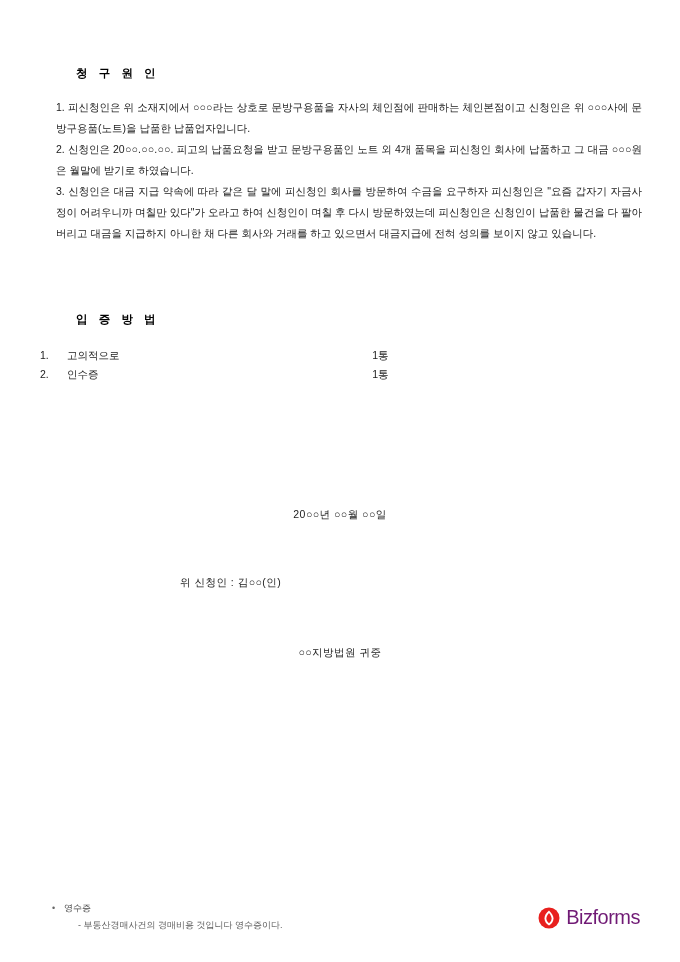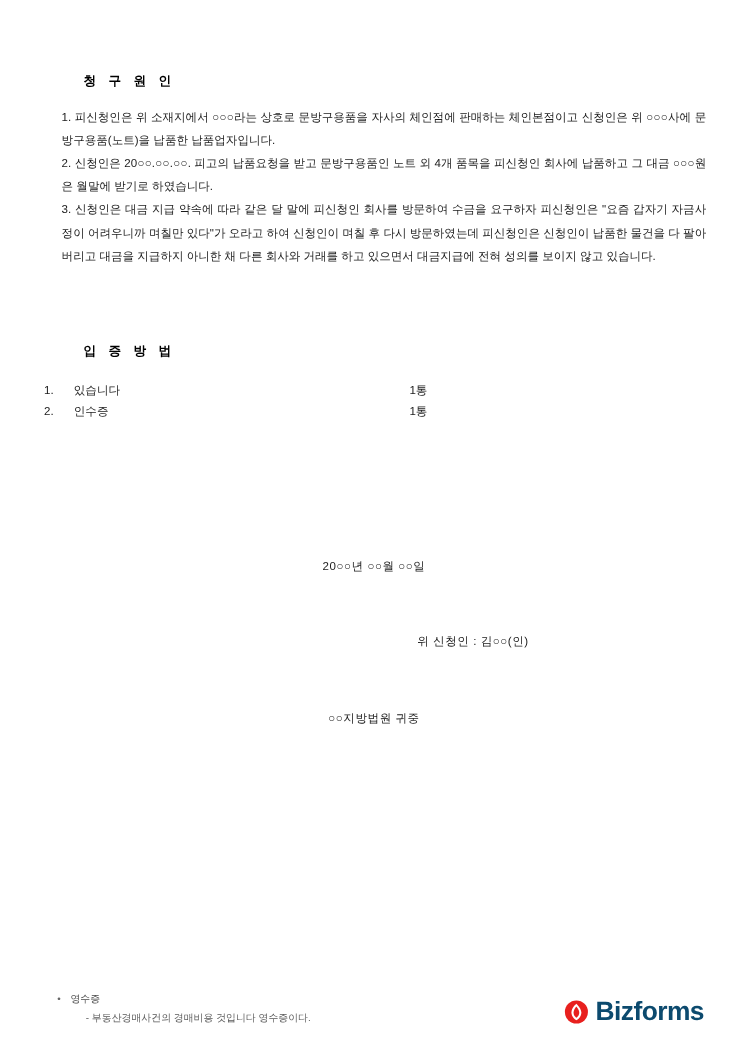--- a/index.html
+++ b/index.html
@@ -77,21 +77,21 @@
     letter-spacing: 0.5px;
   }
   #date-line { top: 508px; }
   #court-line { top: 646px; }
 
   #applicant-line {
     position: absolute;
     left: 0;
     top: 576px;
     width: 680px;
-    text-align: center;
+    text-align: left;
     padding-left: 180px;
     box-sizing: border-box;
     font-size: 10.5px;
     letter-spacing: 0.5px;
     color: #1a1a1a;
   }
 
   .footnotes {
     position: absolute;
     left: 52px;
@@ -123,23 +123,23 @@
     display: flex;
     align-items: center;
     gap: 6px;
   }
   .logo-mark {
     width: 22px;
     height: 22px;
     position: relative;
   }
   .logo-text {
-    font-size: 24px;
-    font-weight: bold;
-    color: #0c4a6e;
+    font-size: 20px;
+    font-weight: normal;
+    color: #701a75;
     letter-spacing: -0.5px;
     font-family: "Liberation Sans", sans-serif;
   }
 </style>
 </head>
 <body>
 
 <div class="page">
 
   <div class="section-heading" id="heading-cause">청 구 원 인</div>
@@ -149,21 +149,21 @@
     <p class="para">2. 신청인은 20○○.○○.○○. 피고의 납품요청을 받고 문방구용품인 노트 외 4개 품목을 피신청인 회사에 납품하고 그 대금 ○○○원은 월말에 받기로 하였습니다.</p>
     <p class="para">3. 신청인은 대금 지급 약속에 따라 같은 달 말에 피신청인 회사를 방문하여 수금을 요구하자 피신청인은 "요즘 갑자기 자금사정이 어려우니까 며칠만 있다"가 오라고 하여 신청인이 며칠 후 다시 방문하였는데 피신청인은 신청인이 납품한 물건을 다 팔아 버리고 대금을 지급하지 아니한 채 다른 회사와 거래를 하고 있으면서 대금지급에 전혀 성의를 보이지 않고 있습니다.</p>
   </div>
 
   <div class="section-heading" id="heading-proof">입  증  방  법</div>
 
   <table class="proof-table">
     <tbody>
       <tr>
         <td class="proof-idx">1.</td>
-        <td class="proof-name">있습니다</td>
+        <td class="proof-name">고의적으로</td>
         <td class="proof-count">1통</td>
       </tr>
       <tr>
         <td class="proof-idx">2.</td>
         <td class="proof-name">인수증</td>
         <td class="proof-count">1통</td>
       </tr>
     </tbody>
   </table>
 

